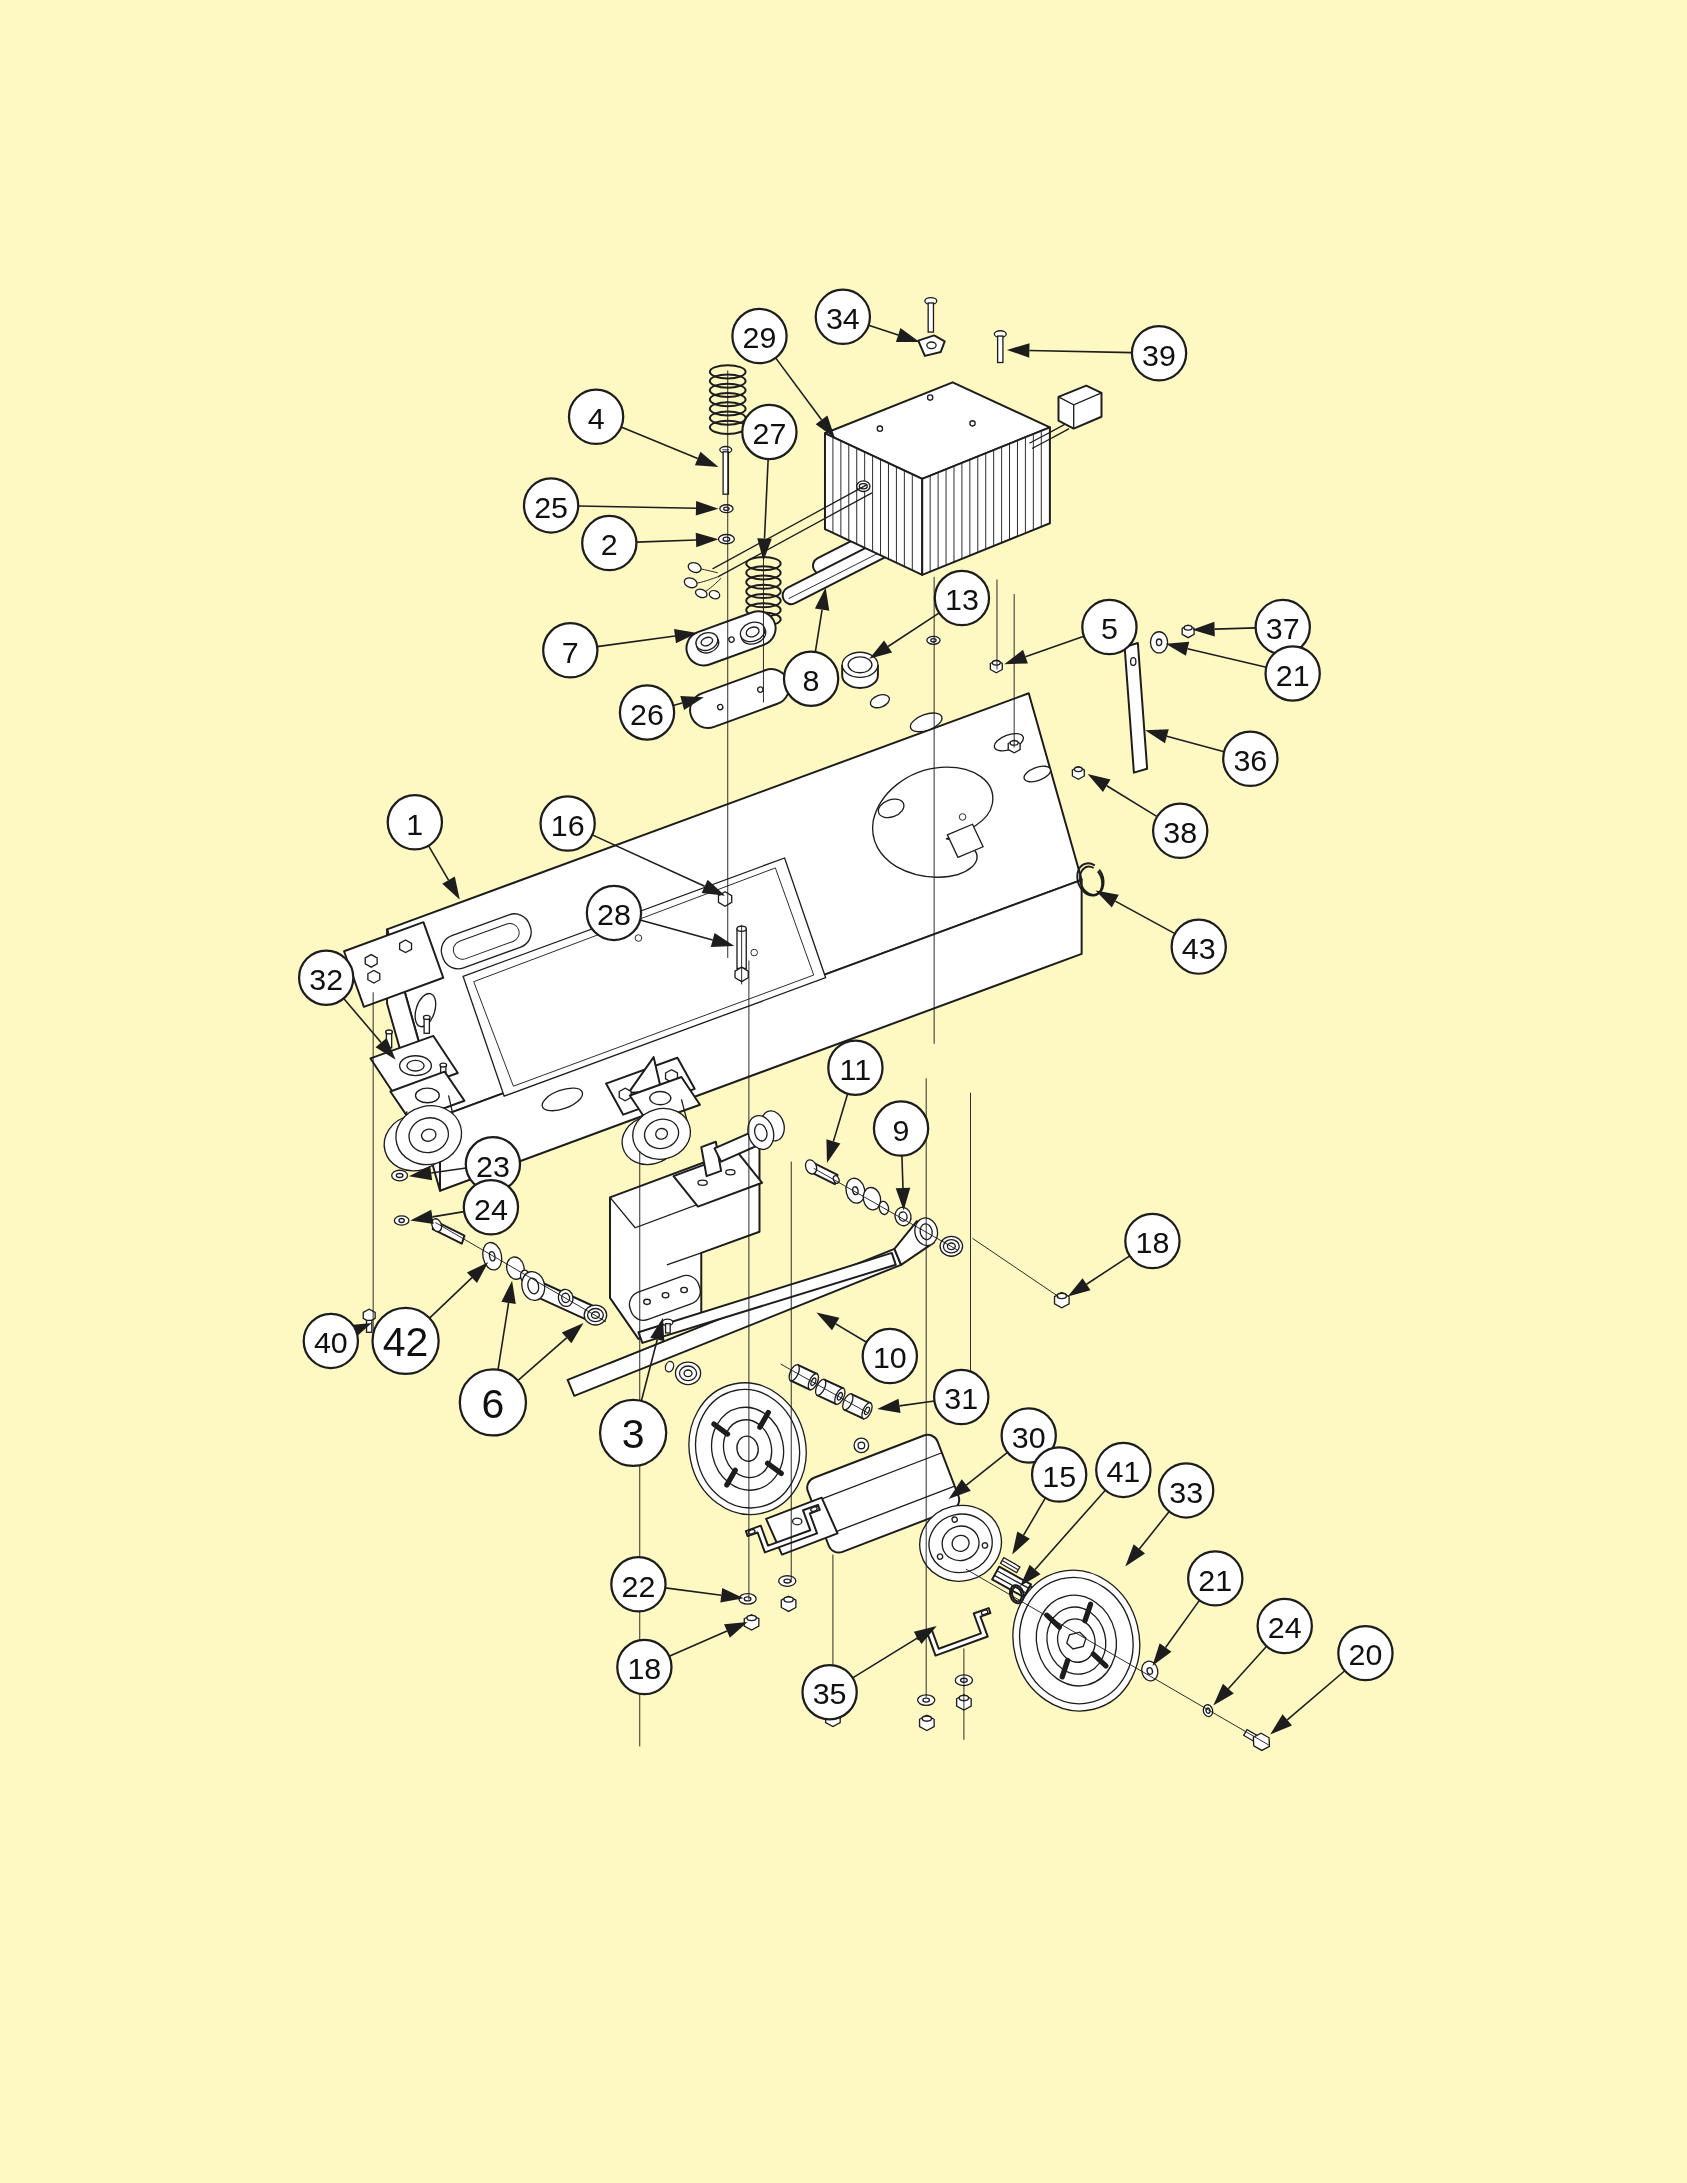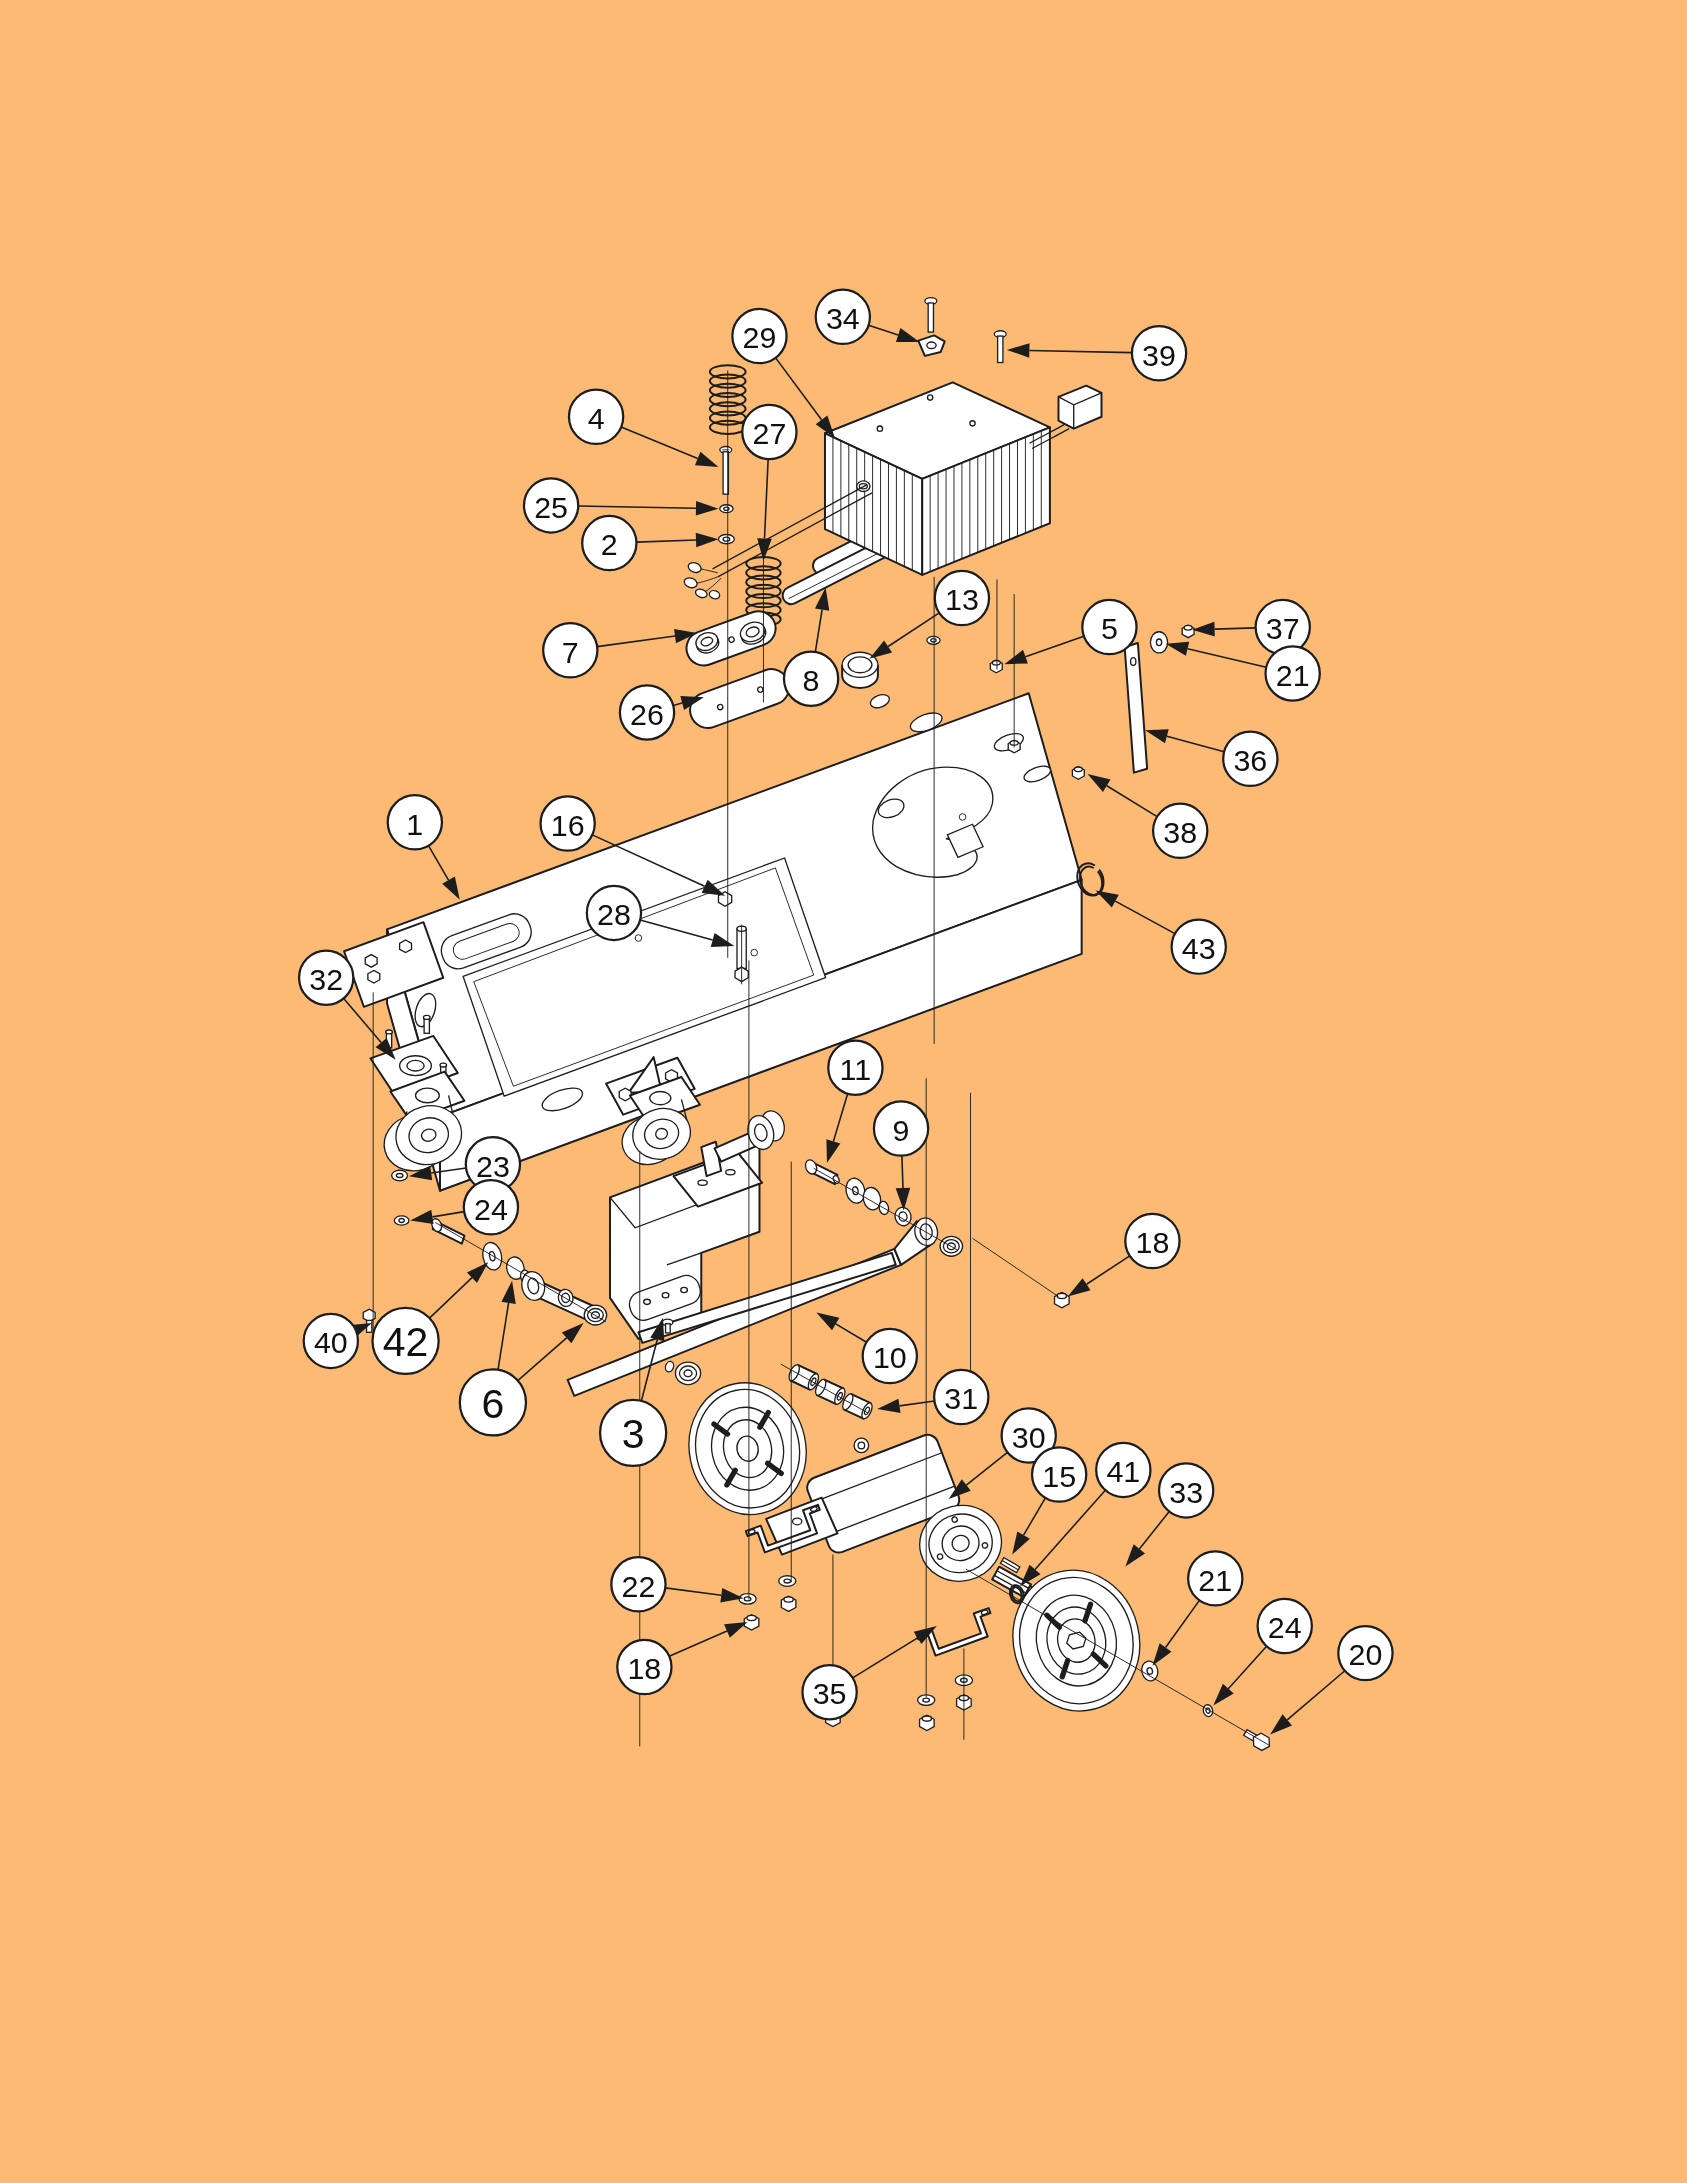--- a/index.html
+++ b/index.html
@@ -1,16 +1,16 @@
 <!DOCTYPE html>
 <html style="font-size:10.6px"><head>
 <meta charset="utf-8">
 <style>
   html,body{margin:0;padding:0;background:#ffffff;}
-  .sheet{position:relative;width:1687px;height:2183px;background:#fdba74;overflow:hidden;}
+  .sheet{position:relative;width:1687px;height:2183px;background:#fef9c3;overflow:hidden;}
   svg{position:absolute;left:0;top:0;width:100%;height:100%;}
   
   .p  {fill:#ffffff;stroke:#1d1d1d;stroke-width:3;stroke-linejoin:round;}
   .o  {fill:none;stroke:#1d1d1d;stroke-width:3;stroke-linejoin:round;}
   .d  {fill:none;stroke:#1d1d1d;stroke-width:2;}
   .pf {fill:#ffffff;stroke:#1d1d1d;stroke-width:2;}
   .t  {fill:none;stroke:#1d1d1d;stroke-width:1.4;}
   .thick{stroke-width:8;stroke-linecap:round;}
   .leader{stroke:#1d1d1d;stroke-width:2.4;fill:none;}
   .arrowhead{fill:#1d1d1d;stroke:none;}

